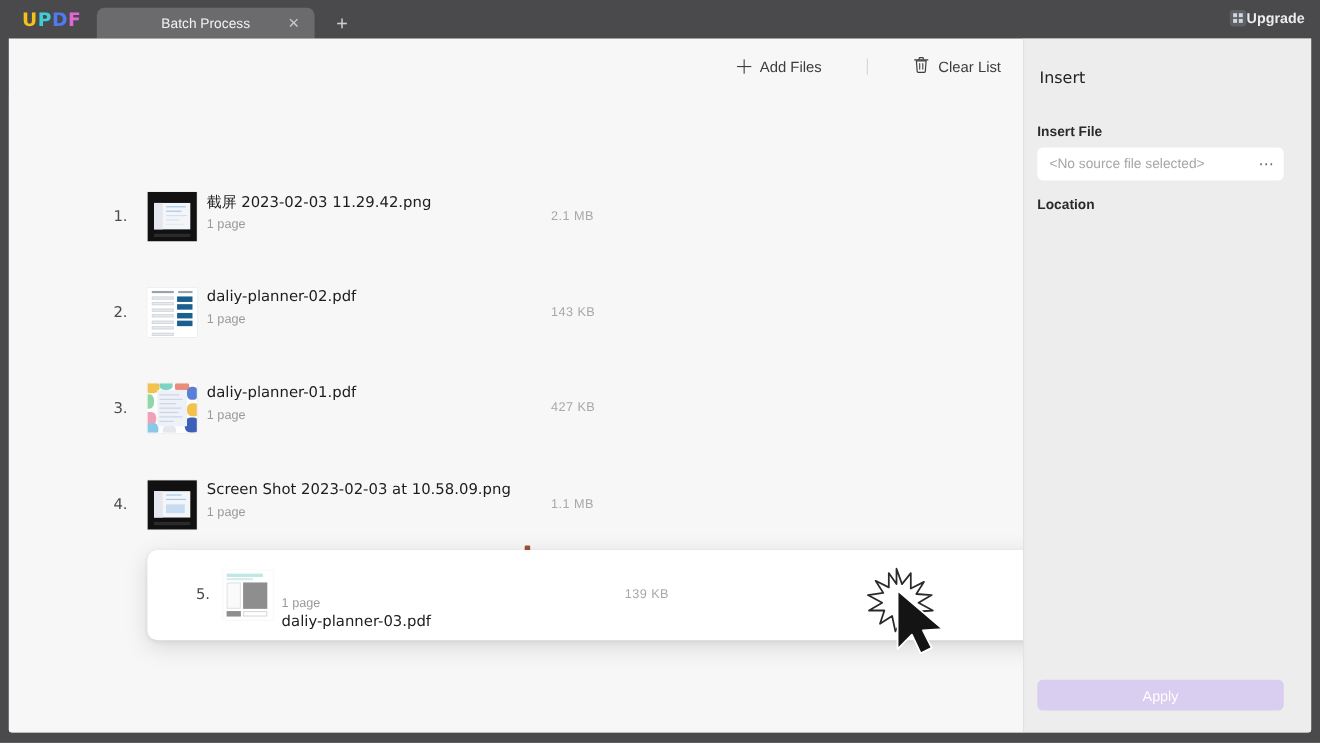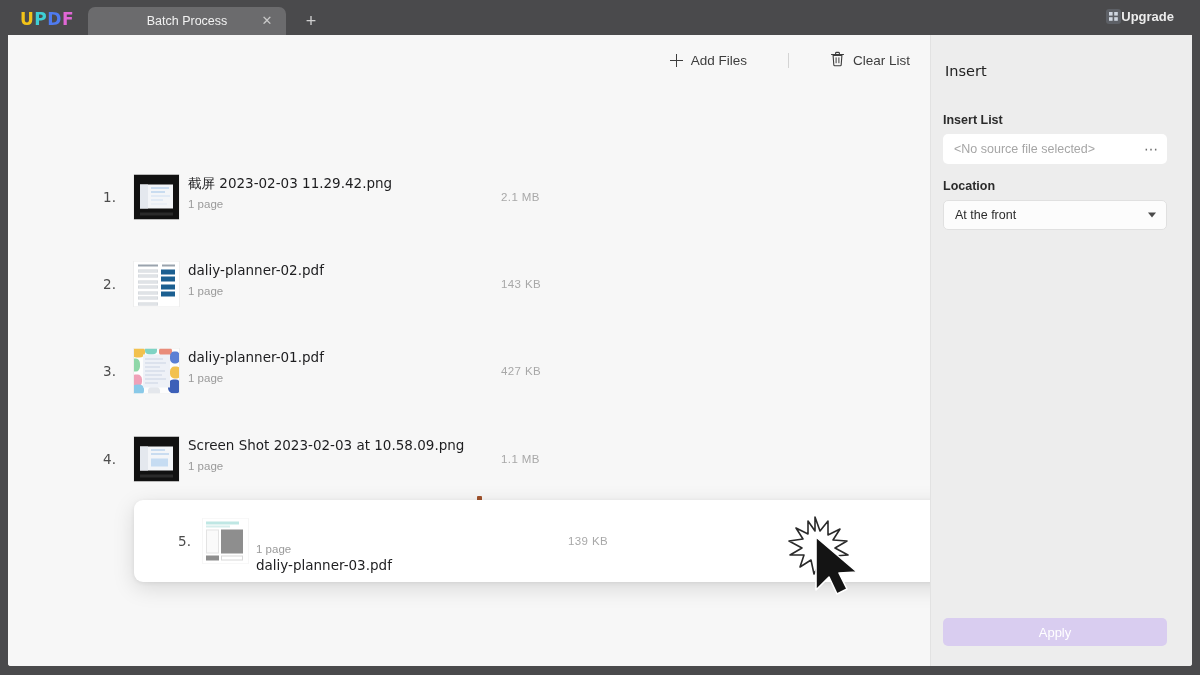--- a/index.html
+++ b/index.html
@@ -46,21 +46,21 @@
     width: 14px; height: 14px; color: #c9c9c9; font-size: 13px;
     line-height: 14px; text-align: center; cursor: pointer;
   }
   .tab-add {
     position: absolute; left: 303px; top: 13px;
     width: 16px; height: 16px; color: #d0d0d0;
     font-size: 18px; line-height: 16px; text-align: center; cursor: pointer;
     font-weight: 300;
   }
   .upgrade {
-    position: absolute; right: 26px; top: 9px;
+    position: absolute; right: 14px; top: 9px;
     display: flex; align-items: flex-end; 
     cursor: pointer;
   }
   .upgrade-icon {
     width: 15px; height: 15px; border-radius: 3px;
     background: #5d6066;
     display: flex; align-items: center; justify-content: center;
   }
   .upgrade-icon svg { display: block; }
   .upgrade-label { color: #ececec; font-size: 13px; font-weight: bold; }
@@ -404,31 +404,27 @@
         </div>
       </div>
       <div class="row-name">daliy-planner-03.pdf</div>
       <div class="row-pages">1 page</div>
       <div class="row-size">139 KB</div>
     </div>
 
     <div class="rightpanel">
       <div class="panel-title">Insert</div>
 
-      <div class="field-label" style="top:78px">Insert List</div>
+      <div class="field-label" style="top:78px">Insert File</div>
       <div class="field-box" style="top:99px">
         <span class="field-val placeholder">&lt;No source file selected&gt;</span>
         <span class="dots-btn">⋯</span>
       </div>
 
       <div class="field-label" style="top:144px">Location</div>
-      <div class="field-box sel" style="top:165px">
-        <span class="field-val filled">At the front</span>
-        <span class="caret"></span>
-      </div>
 
       <div class="apply-btn">
         <span>Apply</span>
       </div>
     </div>
 
   </div>
 
   <div class="cursor-wrap">
     <svg width="100" height="95" viewBox="0 0 100 95">

